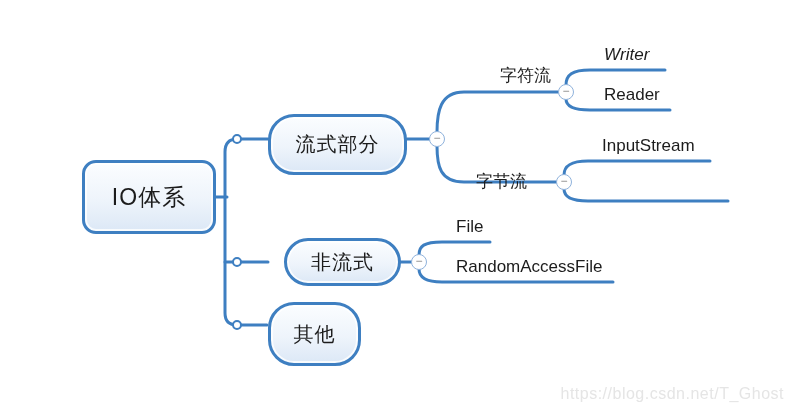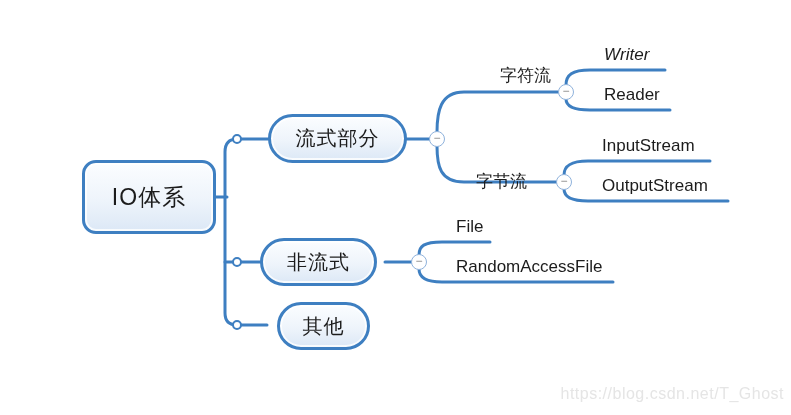--- a/index.html
+++ b/index.html
@@ -75,37 +75,36 @@
     <path class="connector" d="M419 255 C419 246 424 242 442 242 H490"></path>
     <path class="connector" d="M419 269 C419 276 424 282 442 282 H613"></path>
 
     <circle class="dot" cx="237" cy="139" r="4"></circle>
     <circle class="dot" cx="237" cy="262" r="4"></circle>
     <circle class="dot" cx="237" cy="325" r="4"></circle>
   </svg>
 
   <div class="node root" style="left:82px; top:160px; width:134px; height:74px;">IO体系</div>
 
-  <div class="node pill" style="left:268px; top:114px; width:139px; height:49px;">流式部分</div>
+  <div class="node pill" style="left:268px; top:114px; width:139px; height:61px;">流式部分</div>
 
-  <div class="node pill" style="left:260px; top:238px; width:117px; height:48px;">非流式</div>
+  <div class="node pill" style="left:284px; top:238px; width:117px; height:48px;">非流式</div>
 
-  <div class="node pill" style="left:277px; top:302px; width:93px; height:48px;">其他</div>
+  <div class="node pill" style="left:268px; top:302px; width:93px; height:64px;">其他</div>
 
   <div class="leaf-label" style="left:476px; top:66px;margin-left:24px;">字符流</div>
 
   <div class="leaf-label" style="left:476px; top:172px;">字节流</div>
 
   <div class="leaf-label" style="left:604px; top:45px;font-style:italic;">Writer</div>
 
   <div class="leaf-label" style="left:604px; top:85px;">Reader</div>
 
   <div class="leaf-label" style="left:602px; top:136px;">InputStream</div>
 
-  <div class="leaf-label" style="left:602px; top:176px;">OutputStream</div>
 
   <div class="leaf-label" style="left:456px; top:217px;">File</div>
 
   <div class="leaf-label" style="left:456px; top:257px;">RandomAccessFile</div>
 
   <div class="minus" style="left:429px; top:131px;">−</div>
 
   <div class="minus" style="left:558px; top:84px;">−</div>
 
   <div class="minus" style="left:556px; top:174px;">−</div>

